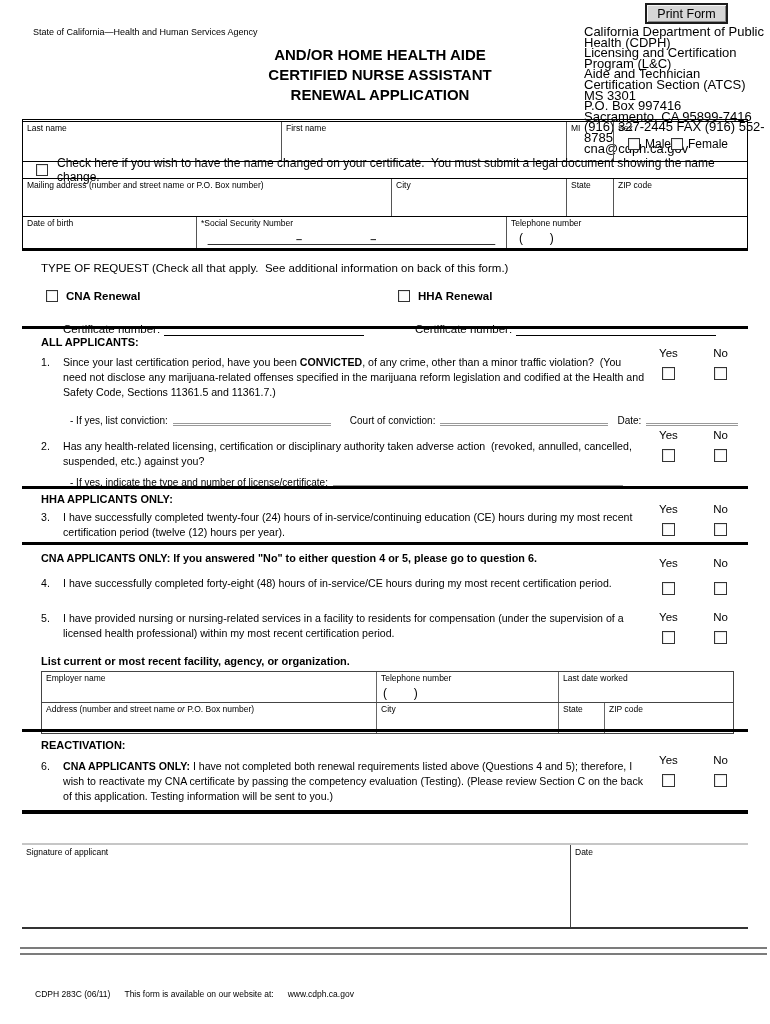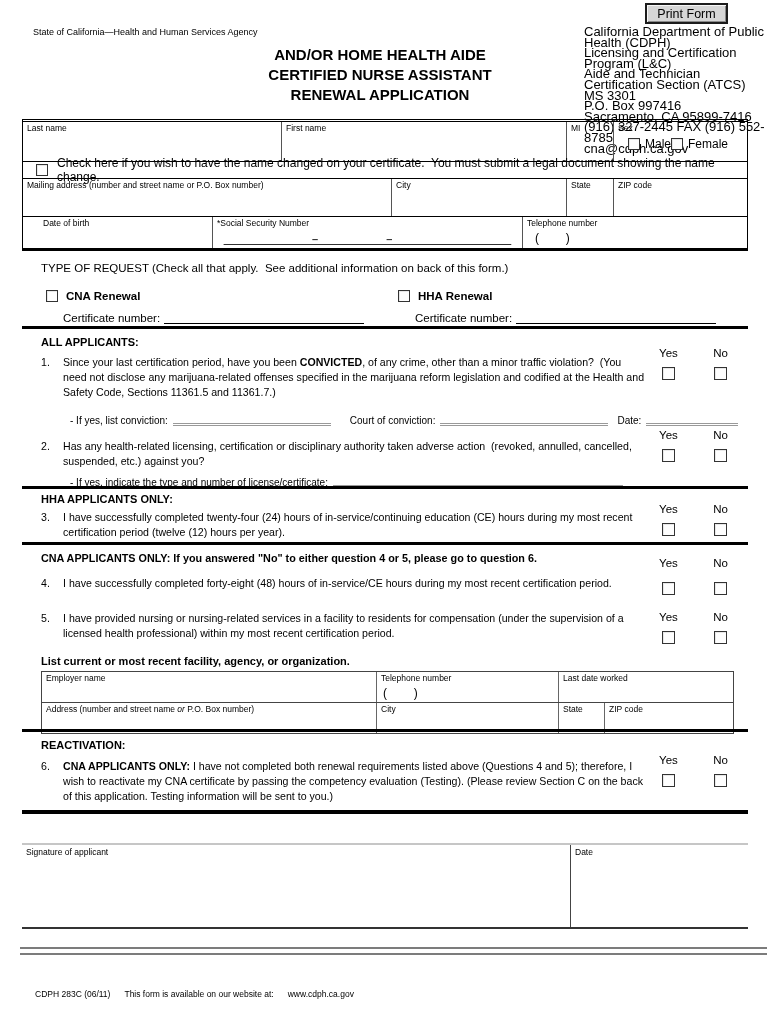--- a/index.html
+++ b/index.html
@@ -18,21 +18,21 @@
   }
   .agency   { position:absolute; left:33px;  top:27px; font-size:9px; }
   .title    { position:absolute; left:225px; top:45px; width:310px;
               text-align:center; font-weight:bold; font-size:15px; line-height:20px; }
   .dept     { position:absolute; left:584px; top:27px; font-size:13px; line-height:10.6px; }
 
   
   .ptable { position:absolute; left:22px; top:119px; width:726px;
             border:1px solid #000; border-top:3px double #000; border-bottom:none; }
   .prow   { display:flex; border-bottom:1px solid #000; }
-  .prow:last-child { border-bottom:none;margin-left:16px; }
+  .prow:last-child { border-bottom:none; }
   .pcell  { padding:1px 4px; border-left:1px solid #555; overflow:hidden; }
   .pcell:first-child { border-left:none; }
   .lbl    { font-size:8.5px; display:block; }
   .r1 { height:40px; } .r3 { height:38px; } .r4 { height:31px; }
   .sexrow { display:flex; margin-top:4px; margin-left:10px; font-size:12px; }
   .cbpair { display:flex; align-items:center; gap:5px; }
   .cb { display:inline-block; width:12px; height:12px; border:1px solid #333;
         background:#fefefe; box-shadow: inset 1px 1px 0 #e8e8e8; flex:none; }
   .cb.big { width:13px; height:13px; }
   .ncrow { display:flex; align-items:center; gap:9px; padding-left:13px;
@@ -55,21 +55,21 @@
   .bl { display:inline-block; height:13px; border-bottom:3px double #999; }
   .bl-black { display:inline-block; height:13px; border-bottom:1px solid #000; }
   .yn { position:absolute; left:641px; width:92px; display:flex; gap:13px; }
   .yncol { width:39px; display:flex; flex-direction:column; align-items:center;
            gap:8px; font-size:11.5px; }
 
   
   .torrow { display:flex; margin-top:16px; margin-left:38px; }
   .torcol { width:352px; }
   .toritem { display:flex; align-items:center; gap:8px; font-weight:bold; font-size:11.5px; }
-  .torcert { display:flex; align-items:center; gap:4px; margin:9px 0 0 17px; font-size:11.5px; }
+  .torcert { display:flex; align-items:flex-start; gap:4px; margin:21px 0 0 17px; font-size:11.5px; }
 
   
   .etable { margin:4px 0 0 33px; width:693px; border:1px solid #444; }
   .erow  { display:flex; border-bottom:1px solid #444; }
   .erow:last-child { border-bottom:none; }
   .ecell { padding:1px 4px; border-left:1px solid #666; overflow:hidden; height:30px; }
   .ecell:first-child { border-left:none; }
   .listhead { margin:14px 0 0 33px; font-weight:bold; font-size:11px; }
 
   

